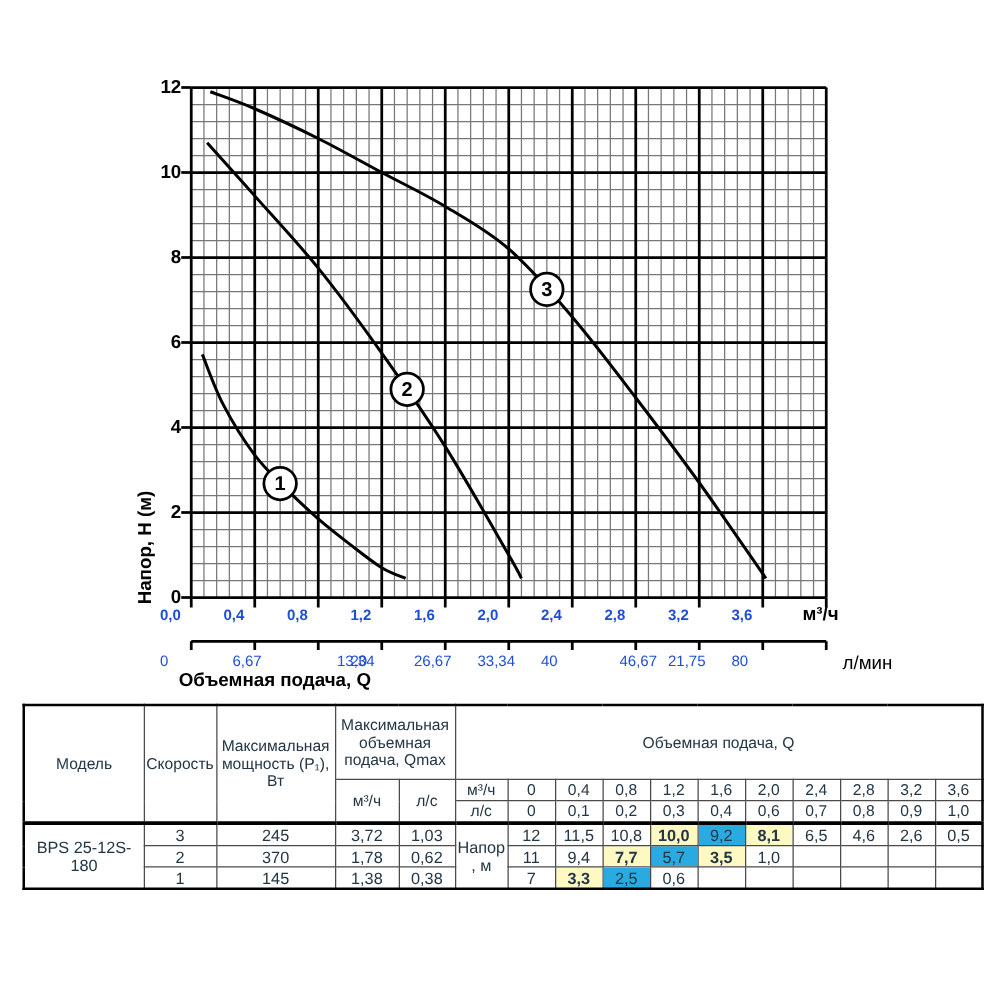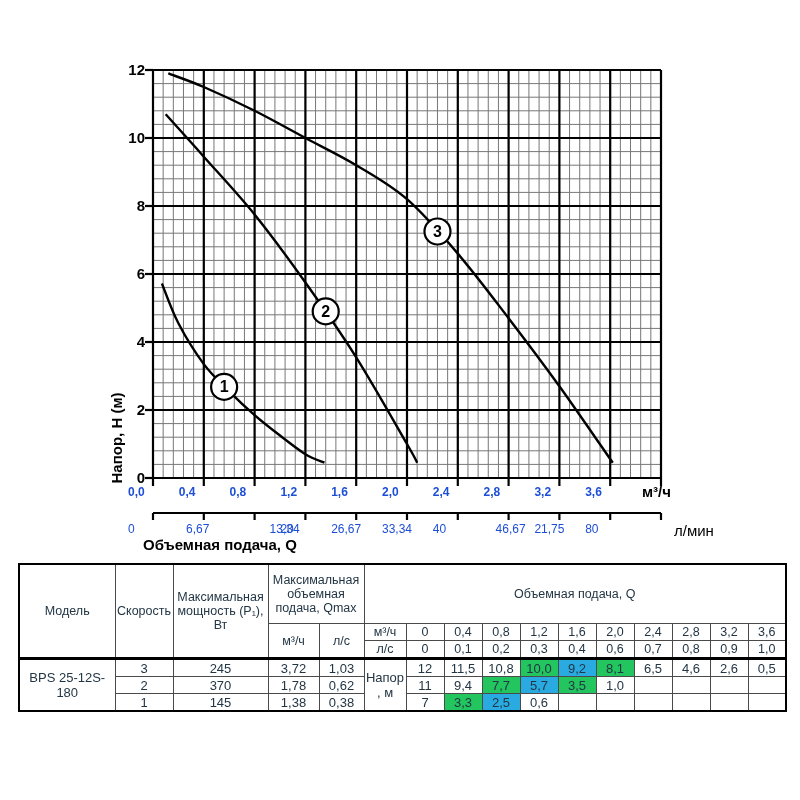--- a/index.html
+++ b/index.html
@@ -16,21 +16,21 @@
   .y-title{position:absolute;left:116px;top:438px;transform:translate(-50%,-50%) rotate(-90deg);
            font-weight:bold;font-size:15px;white-space:nowrap;}
   table.spec{position:absolute;left:18px;top:563px;border-collapse:collapse;table-layout:fixed;
              font-size:12.5px;color:#233645;background:#fff;border:2px solid #000;}
   table.spec td{border:1px solid #4a4a4a;text-align:center;vertical-align:middle;padding:0 1px;
                 overflow:hidden;white-space:pre-line;}
   tr.r1 td{height:58px;}
   tr.r2 td,tr.r3 td{height:16px;}
   tbody.data tr td{height:16px;font-size:13px;}
   tbody.data tr:first-child td{border-top:3px solid #000;}
-  td.hl-l{background:#22c55e;}
+  td.hl-l{background:#fef9c3;font-weight:bold;}
   td.hl-s{background:#29abe2;}
 </style>
 </head>
 <body>
 
 <div class="screen">
 
   <div class="chart">
     <svg id="chart-svg" width="800" height="560">
         <line x1="153" y1="70" x2="153" y2="478" stroke="#777777" stroke-width="1"></line>

